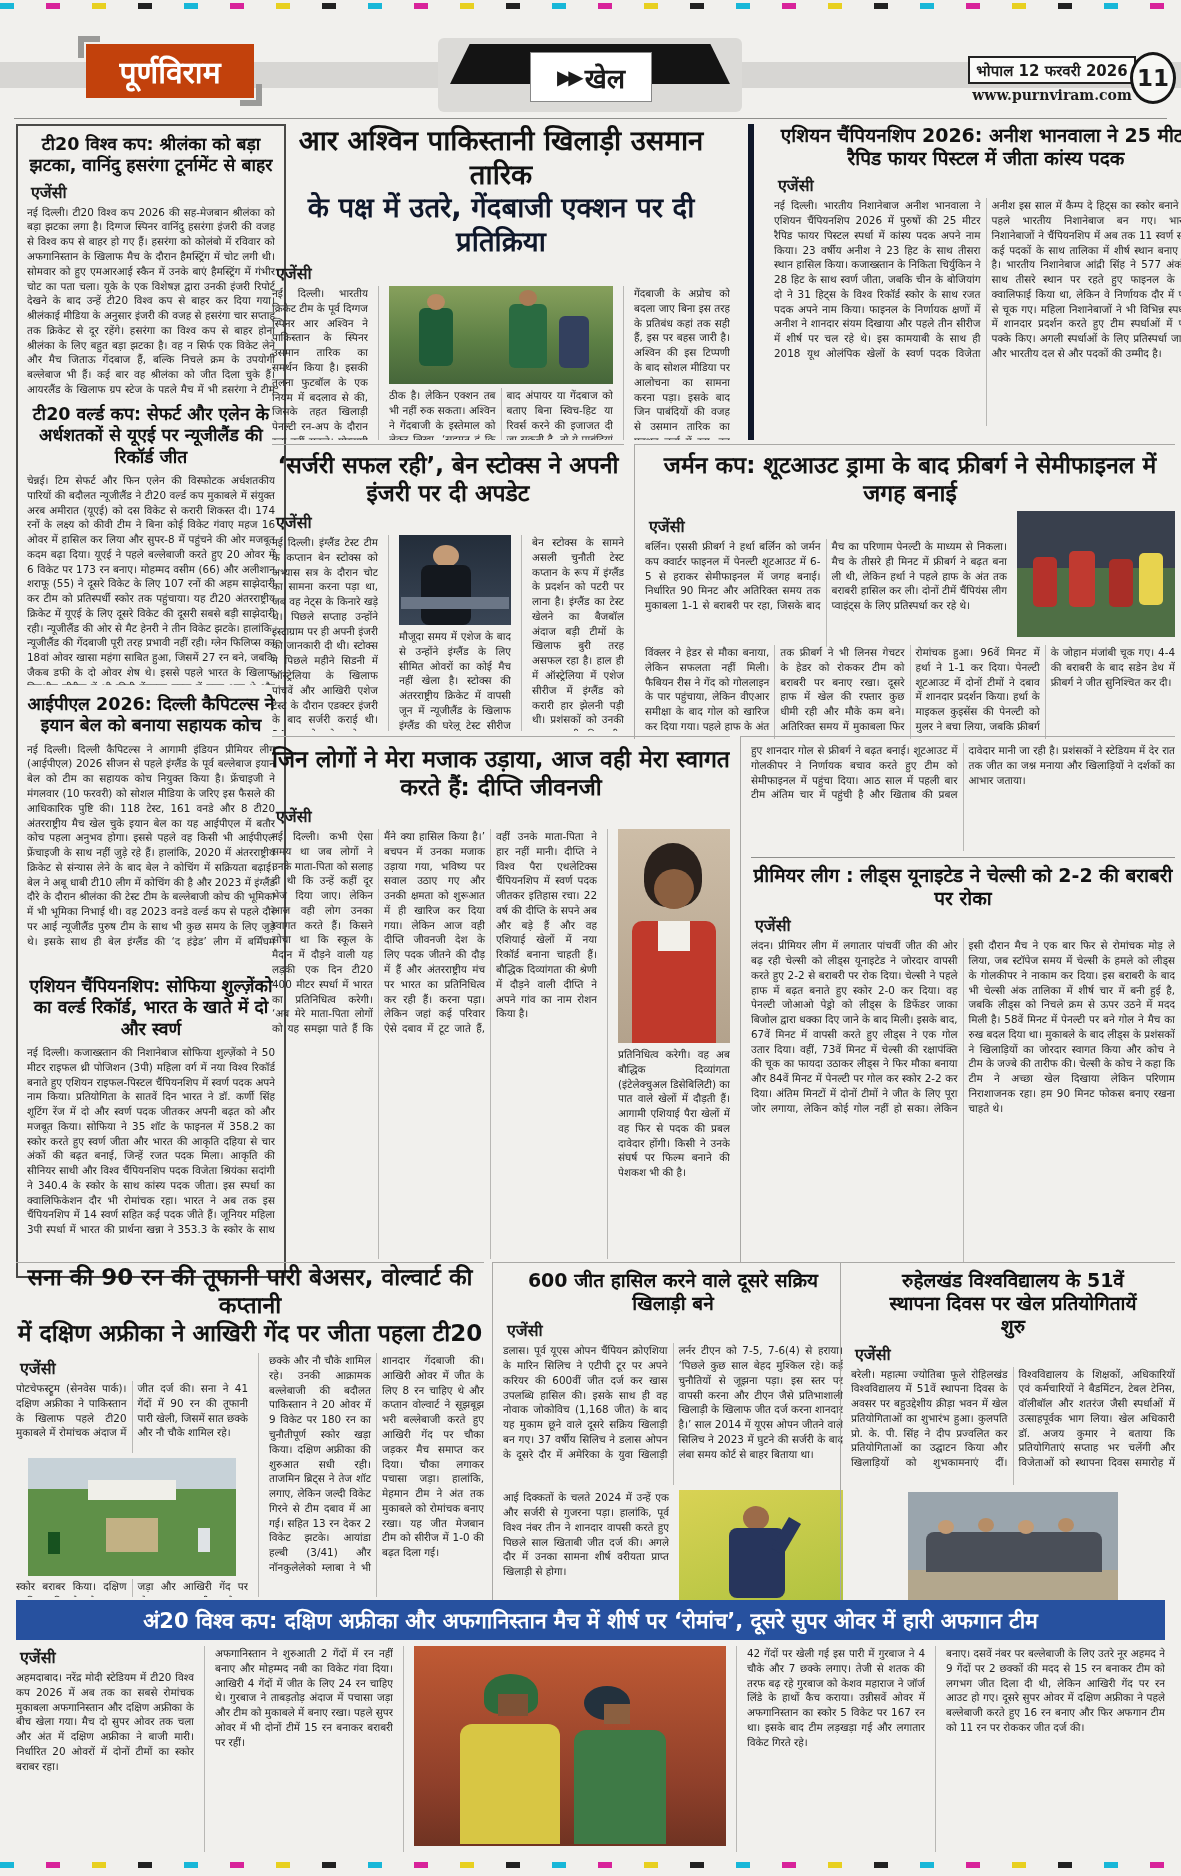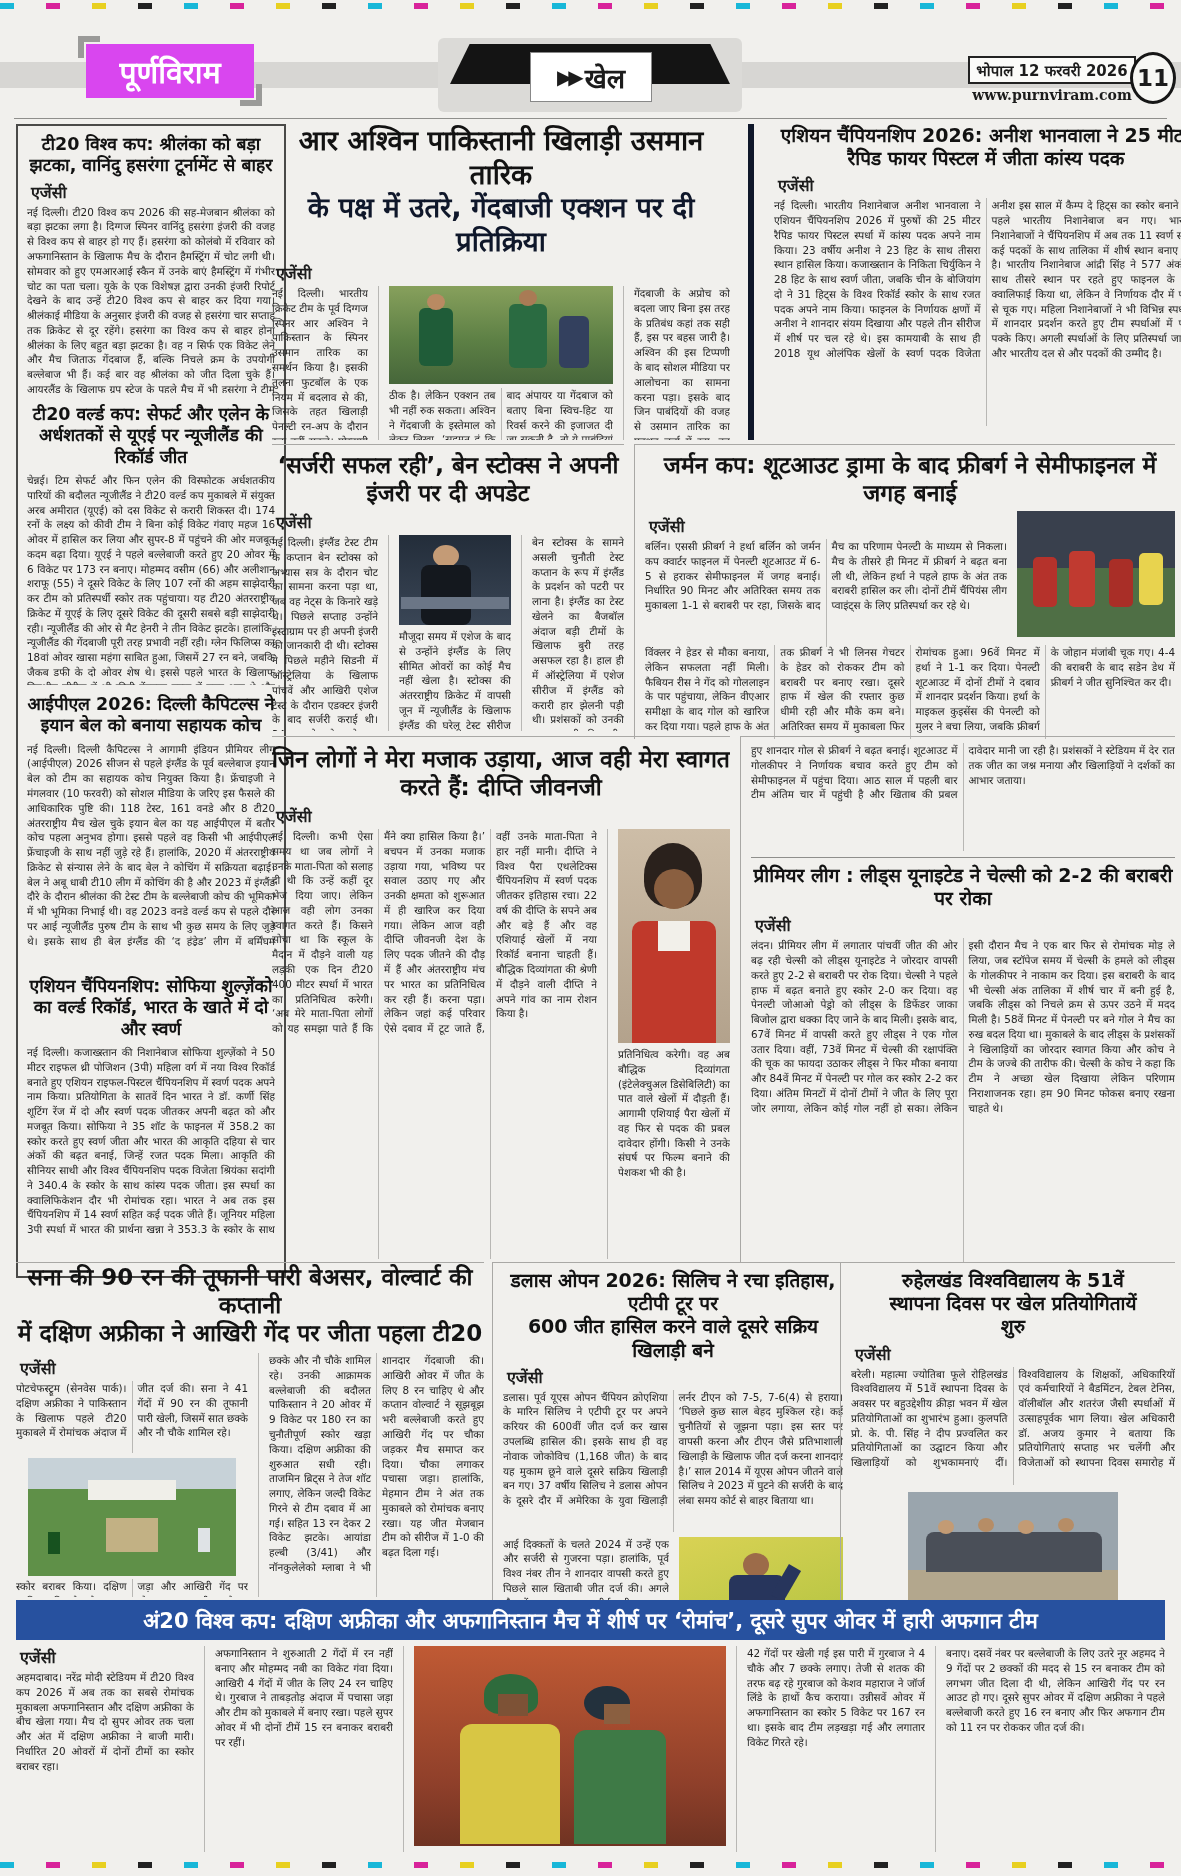--- a/index.html
+++ b/index.html
@@ -3,21 +3,21 @@
 <meta charset="utf-8">
 <style>
   html,body{margin:0;padding:0;background:#dcdcda;}
   .page{position:relative;width:1181px;height:1876px;background:#f1f0ed;margin:0 auto;
         font-family:"DejaVu Sans","Liberation Sans",sans-serif;color:#1c1c1c;overflow:hidden;}
   .strip{position:absolute;left:0;width:1181px;height:6px;
     background:repeating-linear-gradient(90deg,#18b7d8 0 14px,transparent 14px 46px,#d8239a 46px 60px,transparent 60px 92px,#e8d020 92px 106px,transparent 106px 138px,#222 138px 152px,transparent 152px 184px);}
   .strip.top{top:3px}.strip.bottom{top:1862px}
   
   .hdr-band{position:absolute;top:62px;left:0;width:1181px;height:26px;background:#d7d6d3;}
-  .masthead{position:absolute;top:44px;left:86px;width:168px;height:54px;background:#d946ef;color:#fff;
+  .masthead{position:absolute;top:44px;left:86px;width:168px;height:54px;background:#c2410c;color:#fff;
     display:flex;align-items:center;justify-content:center;font-size:30px;font-weight:700;}
   .mh-br{position:absolute;width:16px;height:16px;border:6px solid #9a9a98;}
   .mh-br.tl{top:-8px;left:-8px;border-right:none;border-bottom:none;}
   .mh-br.br{bottom:-8px;right:-8px;border-left:none;border-top:none;}
   .kb-wrap{position:absolute;top:38px;left:438px;width:304px;height:74px;background:#dbdad7;border-radius:6px;}
   .kb-trap{position:absolute;top:6px;left:12px;width:280px;height:40px;background:#141414;
     clip-path:polygon(0 100%,7% 0,93% 0,100% 100%);}
   .kb-label{position:absolute;top:14px;left:92px;width:120px;height:48px;background:#fff;border:1px solid #888;
     display:flex;align-items:center;justify-content:center;font-size:27px;font-weight:700;gap:2px;}
   .kb-arrows{font-size:20px;letter-spacing:-4px;margin-right:3px;}
@@ -197,21 +197,20 @@
           <i style="left:170px;top:70px;width:12px;height:24px;background:#dfe3e6;"></i>
         </div>
         <div class="bt c2" style="height:56px;">स्कोर बराबर किया। दक्षिण अफ्रीका की ओर से कप्तान वोल्वार्ट ने शानदार अर्धशतक जड़ा और आखिरी गेंद पर चौका लगाकर टीम को 4 ओवर में एक रन से जीत दिला दी। अंत तक रोमांच बना रहा।</div>
       </div>
       <div class="vr"></div>
       <div class="bt c2" style="flex:1;">छक्के और नौ चौके शामिल रहे। उनकी आक्रामक बल्लेबाजी की बदौलत पाकिस्तान ने 20 ओवर में 9 विकेट पर 180 रन का चुनौतीपूर्ण स्कोर खड़ा किया। दक्षिण अफ्रीका की शुरुआत सधी रही। ताजमिन ब्रिट्स ने तेज शॉट लगाए, लेकिन जल्दी विकेट गिरने से टीम दबाव में आ गई। सहित 13 रन देकर 2 विकेट झटके। आयांडा हल्बी (3/41) और नॉनकुलेलेको म्लाबा ने भी शानदार गेंदबाजी की। आखिरी ओवर में जीत के लिए 8 रन चाहिए थे और कप्तान वोल्वार्ट ने सूझबूझ भरी बल्लेबाजी करते हुए आखिरी गेंद पर चौका जड़कर मैच समाप्त कर दिया। चौका लगाकर पचासा जड़ा। हालांकि, मेहमान टीम ने अंत तक मुकाबले को रोमांचक बनाए रखा। यह जीत मेजबान टीम को सीरीज में 1-0 की बढ़त दिला गई।</div>
     </div>
   </div>
 
   <div class="art" style="left:492px;top:1262px;width:340px;height:334px;border-top:1px solid #a9a8a5;border-left:1px solid #a9a8a5;padding:6px 0 0 10px;">
-    <div class="hl hl-m">डलास ओपन 2026: सिलिच ने रचा इतिहास, एटीपी टूर पर</div>
     <div class="hl hl-m">600 जीत हासिल करने वाले दूसरे सक्रिय खिलाड़ी बने</div>
     <div class="by">एजेंसी</div>
     <div class="bt c2" style="height:142px;">डलास। पूर्व यूएस ओपन चैंपियन क्रोएशिया के मारिन सिलिच ने एटीपी टूर पर अपने करियर की 600वीं जीत दर्ज कर खास उपलब्धि हासिल की। इसके साथ ही वह नोवाक जोकोविच (1,168 जीत) के बाद यह मुकाम छूने वाले दूसरे सक्रिय खिलाड़ी बन गए। 37 वर्षीय सिलिच ने डलास ओपन के दूसरे दौर में अमेरिका के युवा खिलाड़ी लर्नर टीएन को 7-5, 7-6(4) से हराया। ‘पिछले कुछ साल बेहद मुश्किल रहे। कई चुनौतियों से जूझना पड़ा। इस स्तर पर वापसी करना और टीएन जैसे प्रतिभाशाली खिलाड़ी के खिलाफ जीत दर्ज करना शानदार है।’ साल 2014 में यूएस ओपन जीतने वाले सिलिच ने 2023 में घुटने की सर्जरी के बाद लंबा समय कोर्ट से बाहर बिताया था।</div>
     <div class="frow" style="height:122px;margin-top:5px;">
       <div class="bt" style="flex:1;">आई दिक्कतों के चलते 2024 में उन्हें एक और सर्जरी से गुजरना पड़ा। हालांकि, पूर्व विश्व नंबर तीन ने शानदार वापसी करते हुए पिछले साल खिताबी जीत दर्ज की। अगले दौर में उनका सामना शीर्ष वरीयता प्राप्त खिलाड़ी से होगा।</div>
       <div class="ph" style="width:164px;height:120px;background:linear-gradient(160deg,#d9d254,#aec23f);">
         <i style="left:62px.;top:0;width:0;height:0;"></i>
         <i style="left:64px;top:16px;width:26px;height:24px;background:#9c6b49;border-radius:50%;"></i>
         <i style="left:50px;top:38px;width:56px;height:70px;background:#27355c;border-radius:8px;"></i>
         <i style="left:100px;top:28px;width:14px;height:36px;background:#27355c;transform:rotate(30deg);"></i>

